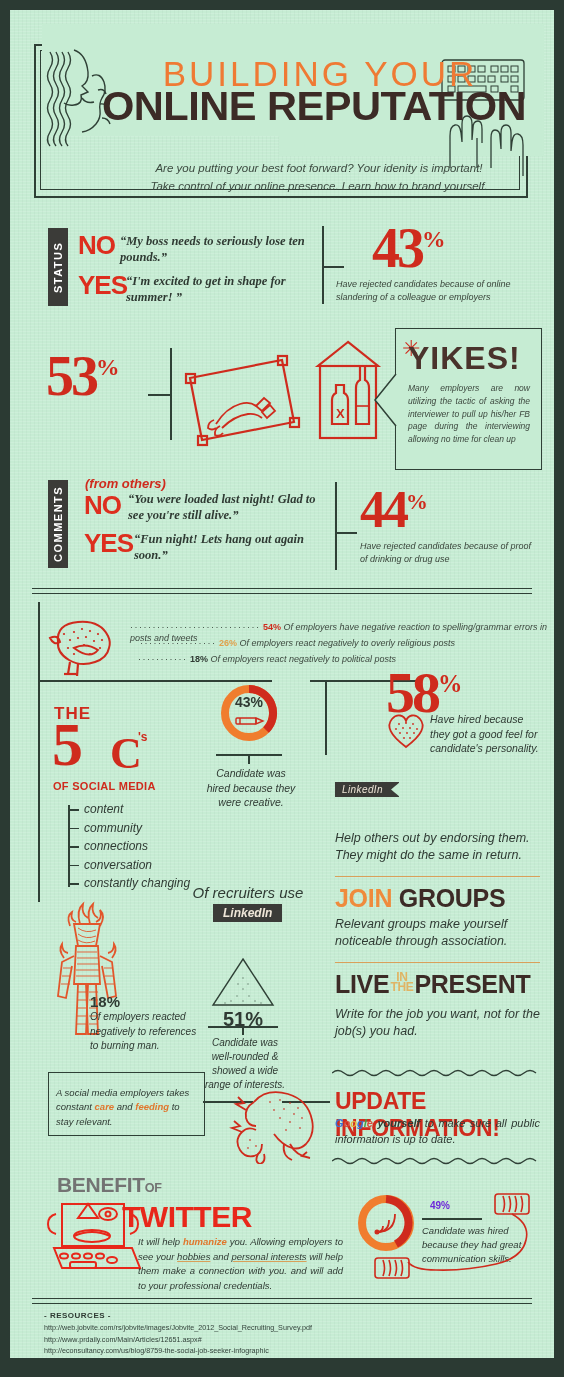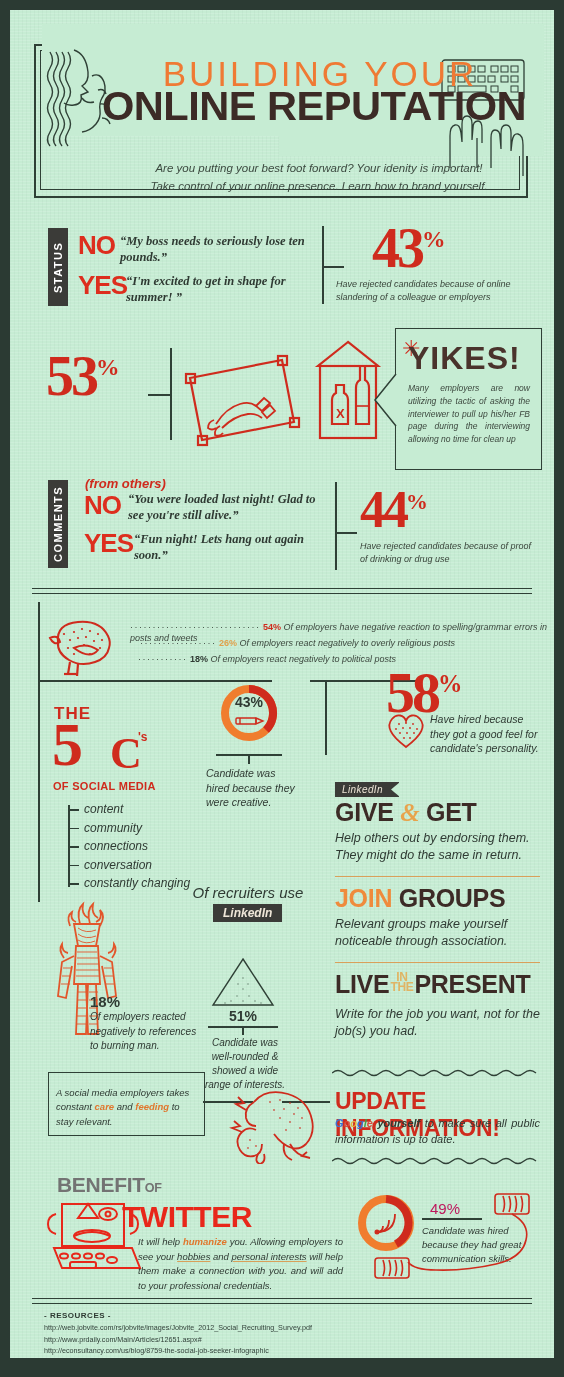--- a/index.html
+++ b/index.html
@@ -380,21 +380,21 @@
       <g stroke="#cf2b1d" stroke-width="1.4" fill="none">
         <rect x="18" y="36" width="20" height="6" rx="1"></rect>
         <path d="M38 36 l7 3 l-7 3 z"></path>
         <path d="M22 36 l0 6"></path>
       </g>
     </svg>
   </div>
   <div style="position:absolute;left:208px;top:684px;width:62px;text-align:center;font-weight:bold;font-size:14px;color:#2f3a33;">43%</div>
   <div class="rule" style="left:206px;top:744px;width:66px;height:1.5px;"></div>
   <div class="rule" style="left:238px;top:744px;width:1.5px;height:10px;"></div>
-  <div style="position:absolute;left:196px;top:756px;width:90px;text-align:left;font-style:italic;font-size:10.5px;color:#2f3a33;line-height:1.4;">Candidate was hired because they were creative.</div>
+  <div style="position:absolute;left:196px;top:756px;width:90px;text-align:center;font-style:italic;font-size:10.5px;color:#2f3a33;line-height:1.4;">Candidate was hired because they were creative.</div>
 
   <div class="bigpct" style="left:376px;top:658px;font-size:58px;">
     <span>58</span><span class="pc">%</span>
   </div>
   <div style="position:absolute;left:374px;top:700px;">
     <svg width="44" height="40" viewBox="0 0 44 40">
       <path d="M22 37 C6 25 2 16 8 9 C13 3 20 5 22 11 C24 5 31 3 36 9 C42 16 38 25 22 37 Z" fill="none" stroke="#cf2b1d" stroke-width="1.8"></path>
       <g fill="#cf2b1d">
         <circle cx="15" cy="14" r=".9"></circle>
             <circle cx="22" cy="13" r=".9"></circle>
@@ -464,31 +464,26 @@
             <circle cx="33" cy="45" r=".8"></circle>
             <circle cx="45" cy="45" r=".8"></circle>
         <circle cx="28" cy="28" r=".8"></circle>
             <circle cx="38" cy="28" r=".8"></circle>
             <circle cx="33" cy="22" r=".8"></circle>
         <circle cx="15" cy="47" r=".8"></circle>
             <circle cx="51" cy="47" r=".8"></circle>
       </g>
     </svg>
   </div>
-  <div style="position:absolute;left:200px;top:998px;width:66px;text-align:center;font-weight:bold;font-size:14px;color:#2f3a33;">51%</div>
+  <div style="position:absolute;left:200px;top:998px;width:66px;text-align:center;font-weight:bold;font-size:20px;color:#2f3a33;">51%</div>
   <div class="rule" style="left:198px;top:1016px;width:70px;height:1.5px;"></div>
   <div class="rule" style="left:232px;top:1016px;width:1.5px;height:9px;"></div>
   <div style="position:absolute;left:192px;top:1026px;width:86px;text-align:center;font-style:italic;font-size:10px;color:#2f3a33;line-height:1.4;">Candidate was well-rounded &amp; showed a wide range of interests.</div>
 
   <div class="tagflag" style="left:325px;top:772px;">LinkedIn</div>
-  <div class="hl" style="left:325px;top:790px;">
-    <span>GIVE</span>
-    <span class="amp">&amp;</span>
-    <span>GET</span>
-  </div>
   <div class="hbody" style="left:325px;top:820px;width:208px;">Help others out by endorsing them. They might do the same in return.</div>
   <div class="hrule" style="left:325px;top:866px;width:205px;"></div>
 
   <div class="hl" style="left:325px;top:876px;">
     <span class="o">JOIN</span>
     <span>GROUPS</span>
   </div>
   <div class="hbody" style="left:325px;top:906px;width:208px;">Relevant groups make yourself noticeable through association.</div>
   <div class="hrule" style="left:325px;top:952px;width:205px;"></div>
 
@@ -586,21 +581,21 @@
       <circle cx="31" cy="31" r="24" fill="none" stroke="#f07d2e" stroke-width="8"></circle>
       <path d="M31 7 A24 24 0 0 1 41 52" fill="none" stroke="#cf2b1d" stroke-width="8"></path>
       <g fill="none" stroke="#cf2b1d" stroke-width="1.8">
         <path d="M22 40 q6 0 6 -6"></path>
         <path d="M22 40 q12 0 12 -12"></path>
         <path d="M22 40 q18 0 18 -18"></path>
         <circle cx="22" cy="40" r="1.6" fill="#cf2b1d"></circle>
       </g>
     </svg>
   </div>
-  <div style="position:absolute;left:420px;top:1190px;font-weight:normal;font-size:15px;color:#be185d;">49%</div>
+  <div style="position:absolute;left:420px;top:1190px;font-weight:bold;font-size:10px;color:#6d28d9;">49%</div>
   <div class="rule" style="left:412px;top:1208px;width:60px;height:1.5px;"></div>
   <div style="position:absolute;left:412px;top:1214px;width:110px;font-style:italic;font-size:9.5px;color:#2f3a33;line-height:1.45;">Candidate was hired because they had great communication skills.</div>
 
   <div style="position:absolute;left:355px;top:1176px;">
     <svg width="180" height="112" viewBox="0 0 180 112">
       <g fill="none" stroke="#cf2b1d" stroke-width="1.6">
         <rect x="130" y="8" width="34" height="20" rx="3"></rect>
         <path d="M138 10 q3 8 0 16 M144 10 q3 8 0 16 M150 10 q3 8 0 16 M156 10 q3 8 0 16"></path>
         <path d="M147 28 q18 10 14 26 q-4 18 -30 24 q-30 7 -60 6 q-22 0 -28 -8"></path>
         <rect x="10" y="72" width="34" height="20" rx="3"></rect>

